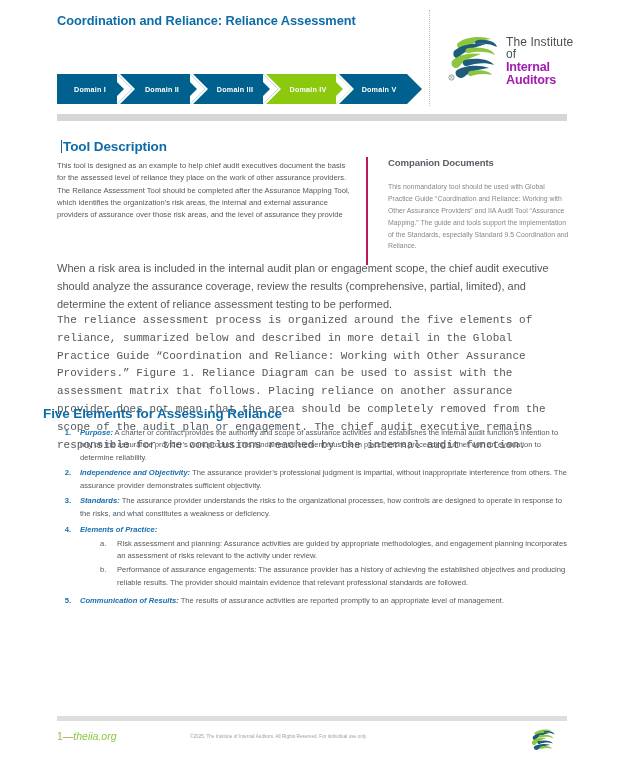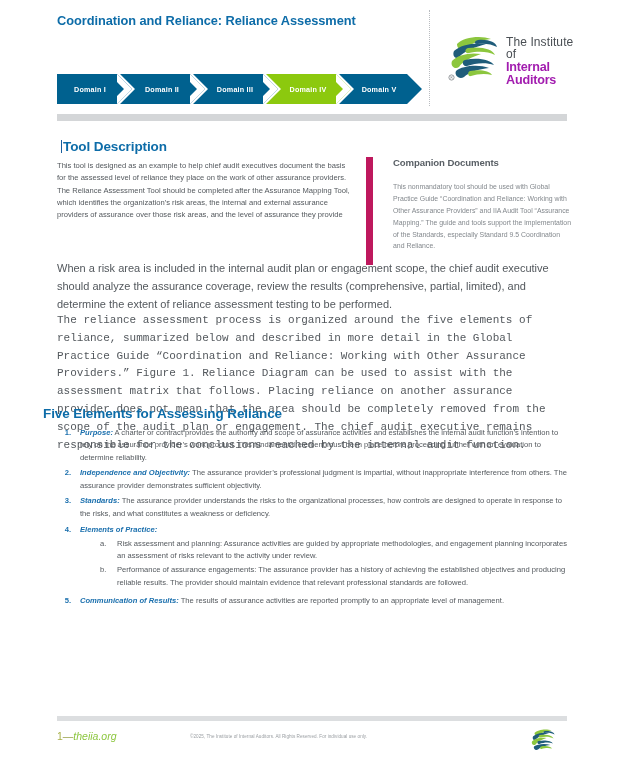--- a/index.html
+++ b/index.html
@@ -172,21 +172,21 @@
   }
   .desc-col p { margin: 0 0 11px 0; }
 
   
   .companion {
     position: absolute;
     left: 366px;
     top: 27px;
     width: 205px;
     padding-left: 20px;
-    border-left: 7px solid #be185d;
+    border-left: 2px solid #be185d;
     min-height: 108px;
     box-sizing: border-box;
   }
   .companion-title {
     font-size: 9.6px;
     font-weight: 700;
     color: #5a6066;
     margin: 0 0 13px 0;
     letter-spacing: -0.1px;
   }

